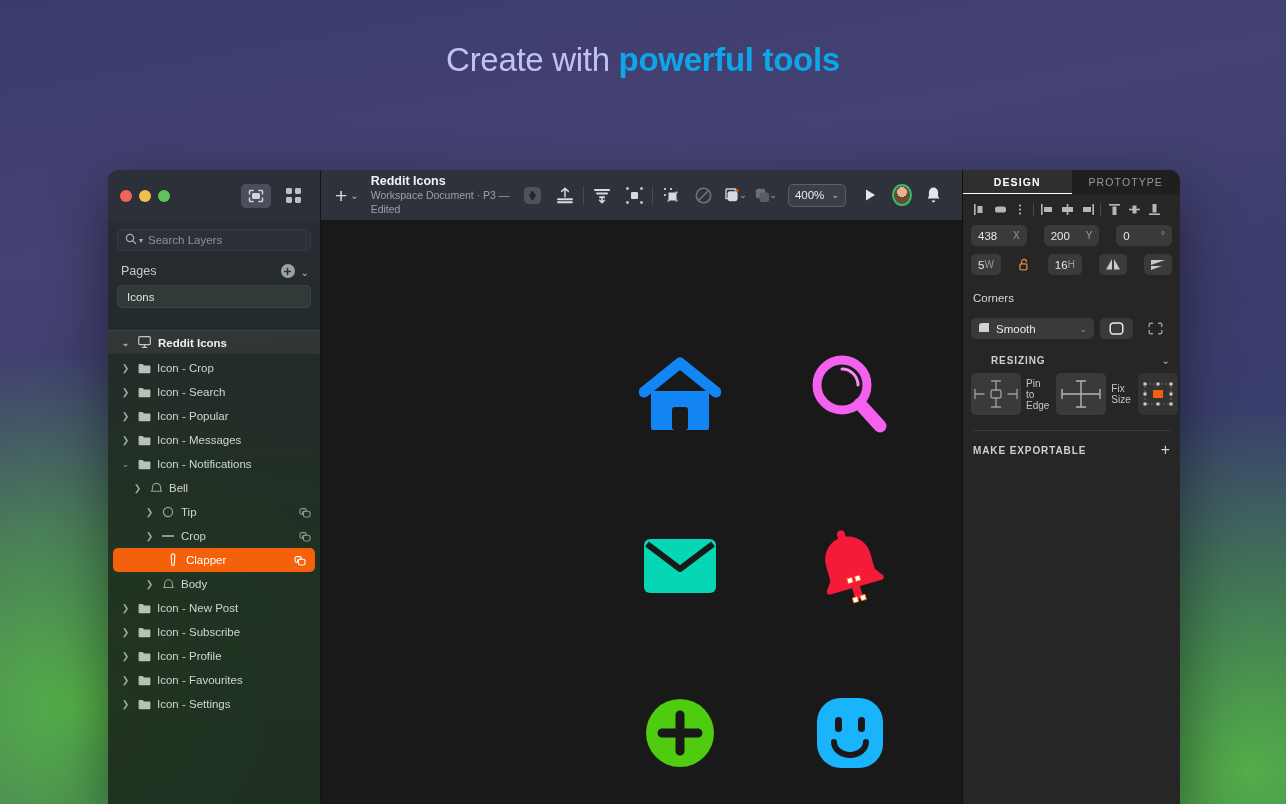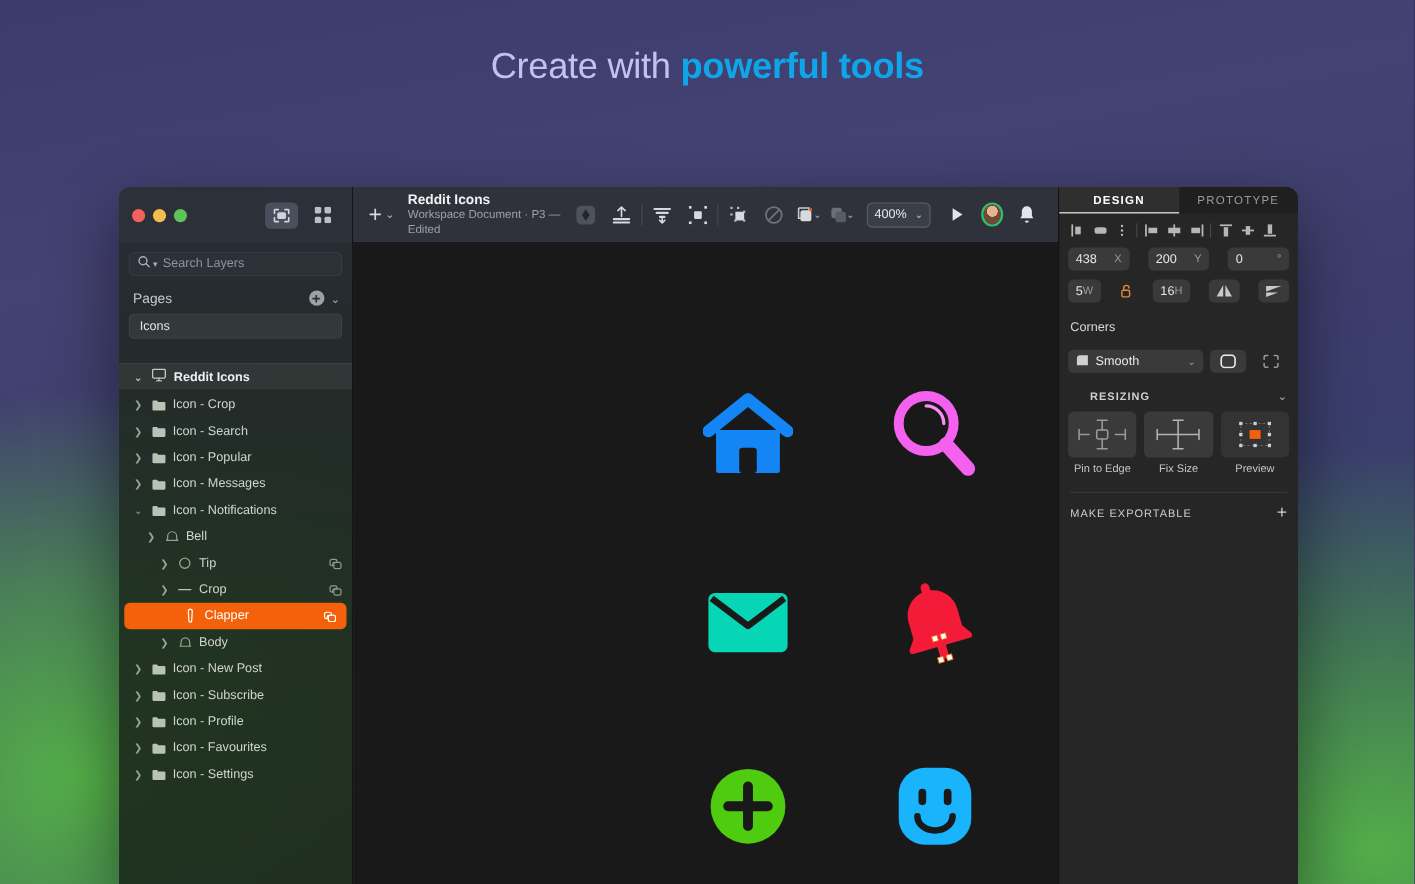--- a/index.html
+++ b/index.html
@@ -135,26 +135,26 @@
   .select {
     flex:1; height:21px; background:#3a3a3a; border-radius:5px; display:flex; align-items:center;
     padding:0 7px; gap:6px; font-size:11.5px; color:#e9e9e9;
   }
   .select .cv { margin-left:auto; color:#9a9a9a; font-size:9px; }
   .sq-btn { width:33px; height:21px; background:#3a3a3a; border-radius:5px; display:flex; align-items:center; justify-content:center; }
   .sq-btn.plain { background:transparent; }
   .grp-hdr { display:flex; align-items:center; padding:16px 10px 7px 10px; }
   .grp-hdr .t { flex:1; font-size:10px; letter-spacing:0.9px; color:#cfcfcf; font-weight:bold;margin-left:18px; }
   .resize-row { display:flex; padding:0 8px; gap:7px; }
-  .resize-item { flex:1; display:flex; flex-direction:column; align-items:center; gap:5px; }
+  .resize-item { flex:1; display:flex; flex-direction:row; align-items:center; gap:5px; }
   .resize-box { width:100%; height:42px; background:#3a3a3a; border-radius:5px; display:flex; align-items:center; justify-content:center; }
   .resize-lb { font-size:10px; color:#c6c6c6; }
   .divider { height:1px; background:#3b3b3b; margin:15px 10px 0 10px; }
   .export-row { display:flex; align-items:center; padding:11px 10px 0 10px; }
-  .export-row .t { flex:1; font-size:10px; letter-spacing:0.9px; color:#cfcfcf; font-weight:normal; }
+  .export-row .t { flex:1; font-size:10px; letter-spacing:0.9px; color:#cfcfcf; font-weight:bold; }
 </style>
 </head>
 <body>
 
 <div id="bg"></div>
 
 <div id="headline">
   <span class="l"><span>Create with </span><span class="b">powerful tools</span></span>
 </div>
 

